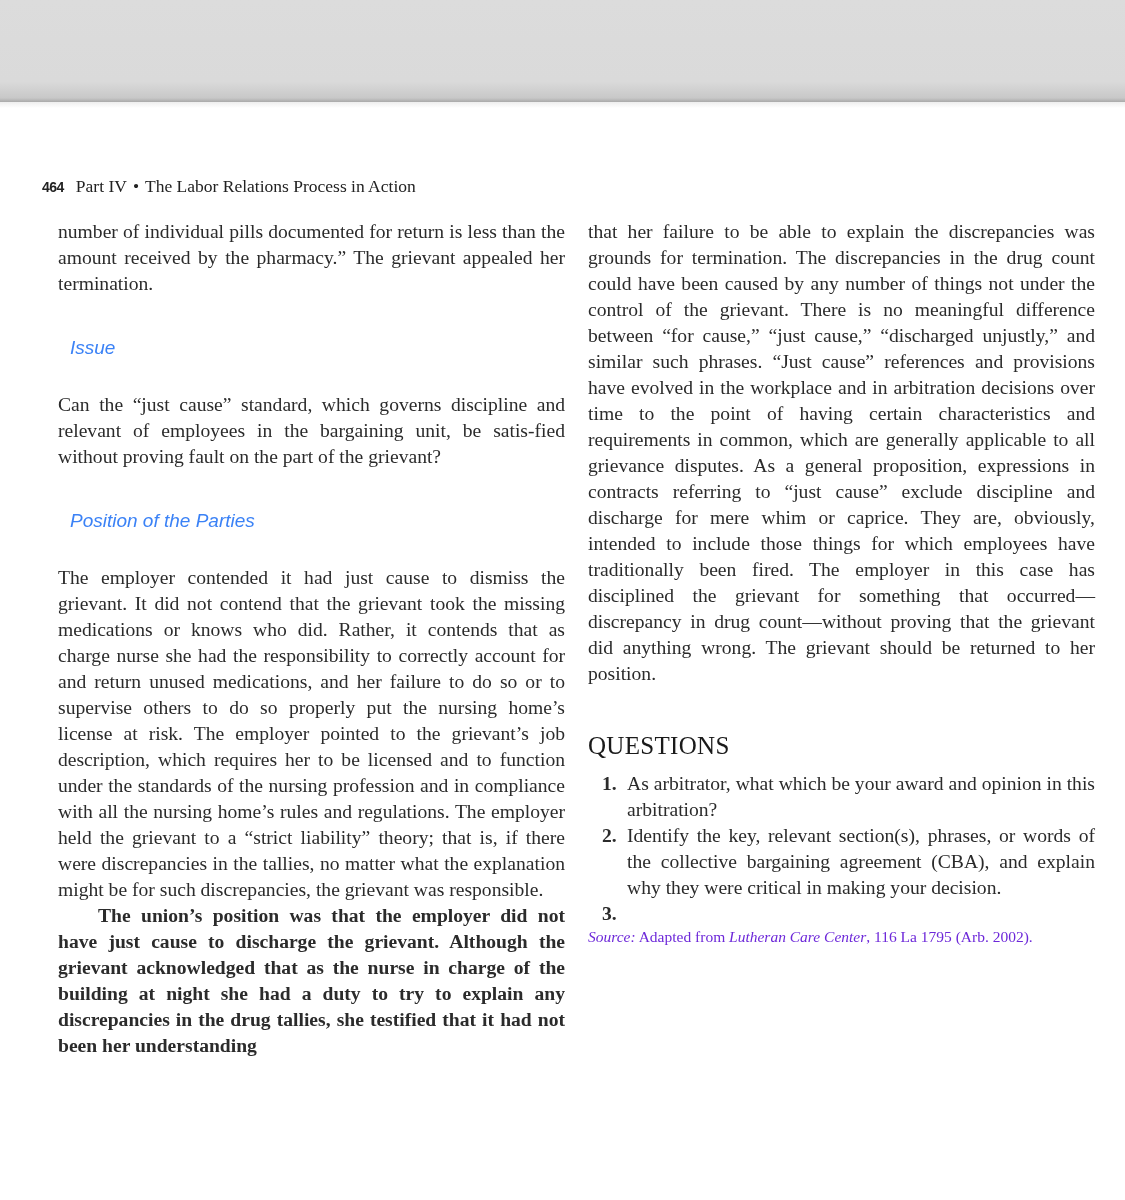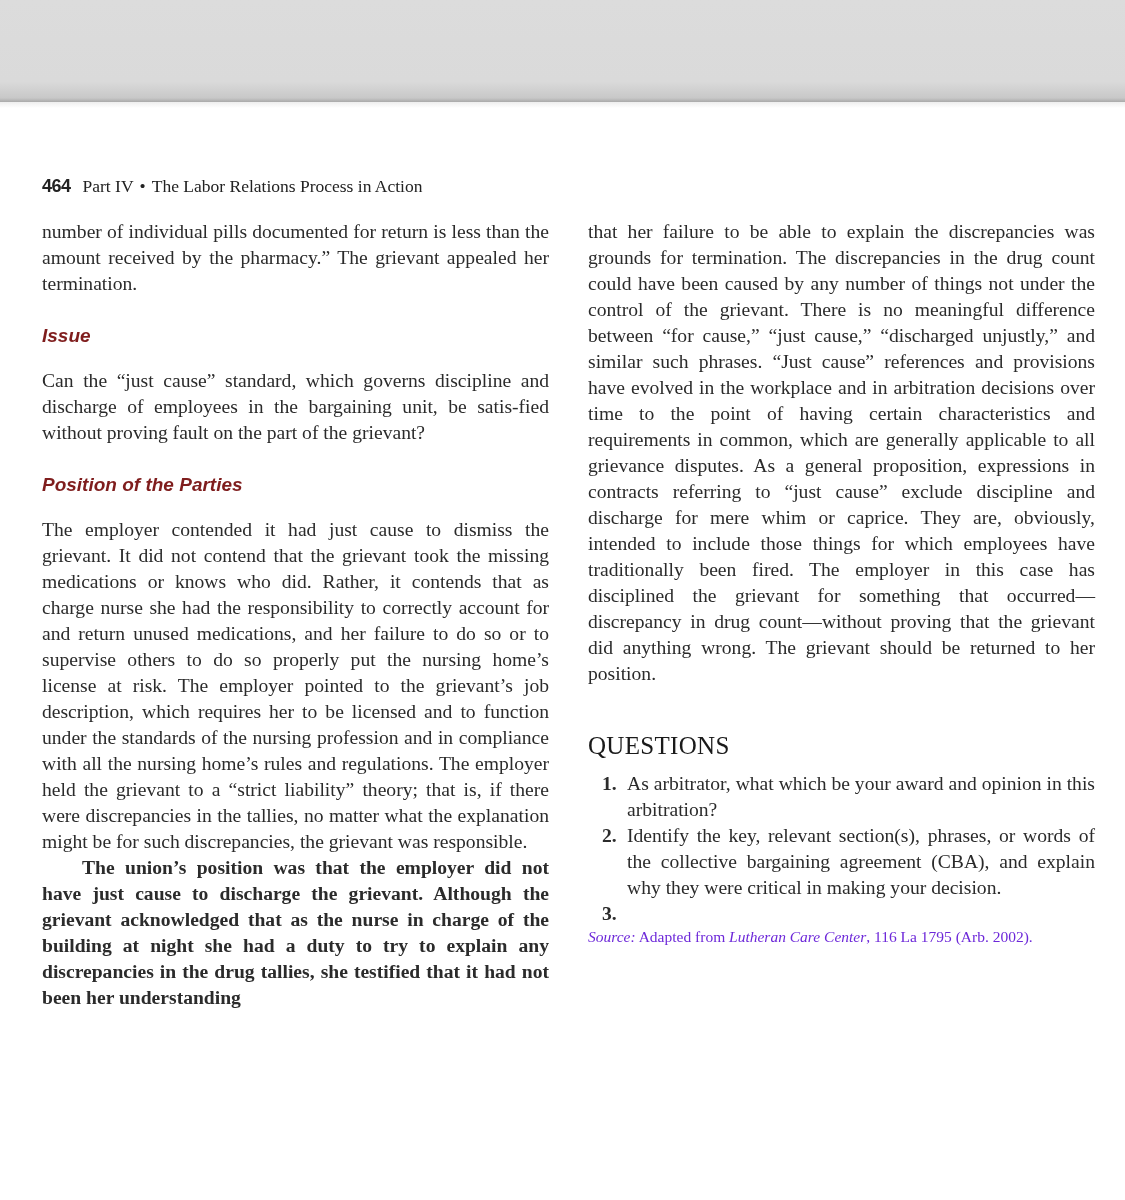--- a/index.html
+++ b/index.html
@@ -37,52 +37,52 @@
       position: absolute;
       left: 42px;
       top: 68px;
       font-size: 17.5px;
       white-space: nowrap;
       color: #222;
     }
     .running-head .page-num {
       font-family: "Liberation Sans", "DejaVu Sans", sans-serif;
       font-weight: bold;
-      font-size: 18px;
+      font-size: 14px;
       letter-spacing: -0.5px;
       margin-right: 12px;
     }
     .running-head .bullet {
       margin: 0 6px;
     }
     .col {
       position: absolute;
       top: 111px;
       width: 507px;
       font-size: 19.6px;
       line-height: 26px;
       text-align: justify;
       color: #2b2b2b;
     }
-    .col-left { left: 42px; }
+    .col-left { left: 58px; }
     .col-right { left: 588px; }
     .col p {
       margin: 0;
     }
     .col p.indent {
       text-indent: 40px;
       font-weight: bold;
     }
     .sec-head {
       font-family: "Liberation Sans", "DejaVu Sans", sans-serif;
-      font-weight: bold;
+      font-weight: normal;
       font-style: italic;
       font-size: 19px;
-      color: #7f1d1d;
-      margin: 0;
+      color: #3b82f6;
+      margin: 12px;
       text-align: left;
     }
     .gap-s { height: 26px; }
     .gap-m { height: 19px; }
     .questions-title {
       font-family: "Liberation Serif", "DejaVu Serif", serif;
       font-weight: normal;
       font-size: 25px;
       letter-spacing: 0.3px;
       color: #1a1a1a;
@@ -127,21 +127,21 @@
   <div class="running-head">
     <span class="page-num">464</span><span>Part IV</span><span class="bullet">•</span><span>The Labor Relations Process in Action</span>
   </div>
 
   <div class="col col-left">
     <p>number of individual pills documented for return is less than the amount received by the pharmacy.” The grievant appealed her termination.</p>
 
     <div class="gap-s"></div>
     <h3 class="sec-head">Issue</h3>
     <div class="gap-m"></div>
-    <p>Can the “just cause” standard, which governs discipline and discharge of employees in the bargaining unit, be satis-fied without proving fault on the part of the grievant?</p>
+    <p>Can the “just cause” standard, which governs discipline and relevant of employees in the bargaining unit, be satis-fied without proving fault on the part of the grievant?</p>
 
     <div class="gap-s"></div>
     <h3 class="sec-head">Position of the Parties</h3>
     <div class="gap-m"></div>
     <p>The employer contended it had just cause to dismiss the grievant. It did not contend that the grievant took the missing medications or knows who did. Rather, it contends that as charge nurse she had the responsibility to correctly account for and return unused medications, and her failure to do so or to supervise others to do so properly put the nursing home’s license at risk. The employer pointed to the grievant’s job description, which requires her to be licensed and to function under the standards of the nursing profession and in compliance with all the nursing home’s rules and regulations. The employer held the grievant to a “strict liability” theory; that is, if there were discrepancies in the tallies, no matter what the explanation might be for such discrepancies, the grievant was responsible.</p>
     <p class="indent">The union’s position was that the employer did not have just cause to discharge the grievant. Although the grievant acknowledged that as the nurse in charge of the building at night she had a duty to try to explain any discrepancies in the drug tallies, she testified that it had not been her understanding</p>
   </div>
 
   <div class="col col-right">
     <p>that her failure to be able to explain the discrepancies was grounds for termination. The discrepancies in the drug count could have been caused by any number of things not under the control of the grievant. There is no meaningful difference between “for cause,” “just cause,” “discharged unjustly,” and similar such phrases. “Just cause” references and provisions have evolved in the workplace and in arbitration decisions over time to the point of having certain characteristics and requirements in common, which are generally applicable to all grievance disputes. As a general proposition, expressions in contracts referring to “just cause” exclude discipline and discharge for mere whim or caprice. They are, obviously, intended to include those things for which employees have traditionally been fired. The employer in this case has disciplined the grievant for something that occurred—discrepancy in drug count—without proving that the grievant did anything wrong. The grievant should be returned to her position.</p>

